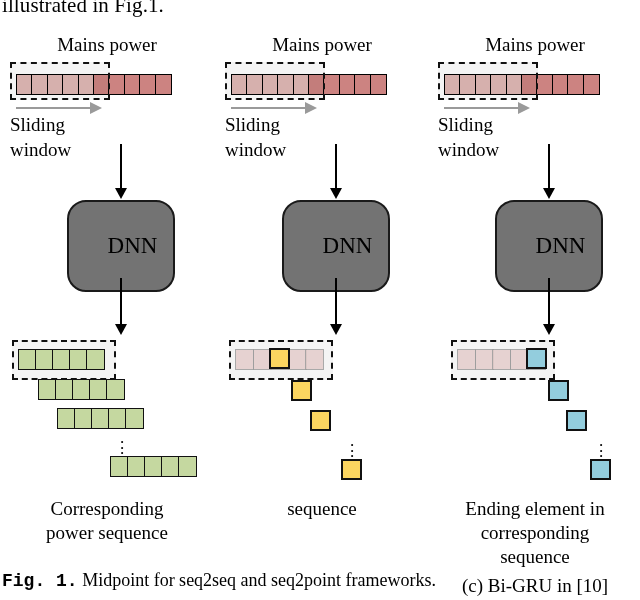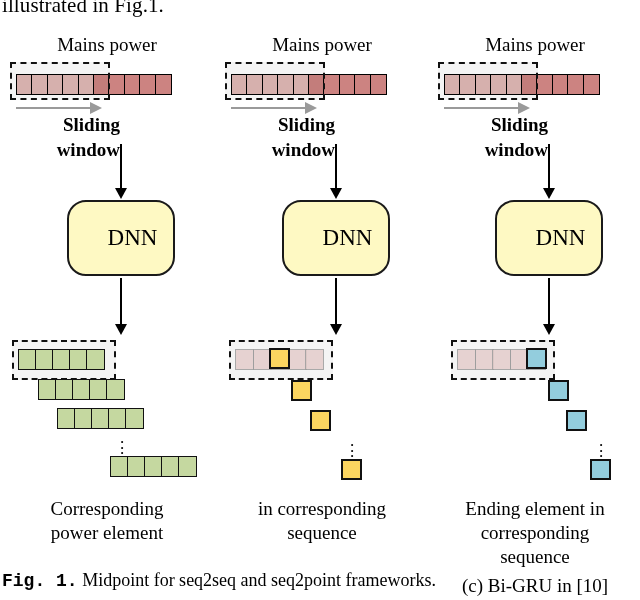--- a/index.html
+++ b/index.html
@@ -113,22 +113,21 @@
     border-bottom: 6px solid transparent;
     border-left: 12px solid #9a9a9a;
   }
   .slide-label {
     position: absolute;
     top: 78px;
     left: 10px;
     font-size: 19px;
     line-height: 25px;
     width: 110px;
-    text-align: right;
-    font-weight: bold;
+    text-align: left;
   }
 
   
   .v-arrow {
     position: absolute;
     width: 16px;
   }
   .v-arrow .shaft {
     position: absolute;
     left: 7px;
@@ -150,24 +149,24 @@
   .arrow-out { left: 113px; top: 244px; height: 60px; }
   .arrow-out .shaft { height: 48px; }
   .arrow-out .head  { top: 46px; }
 
   
   .dnn {
     position: absolute;
     left: 67px;
     top: 166px;
     width: 108px;
-    height: 76px;
+    height: 92px;
     border: 2.2px solid #1a1a1a;
     border-radius: 19px;
-    background: #fef9c3;
+    background: #737373;
     display: flex;
     align-items: center;
     justify-content: center;
     font-size: 23px;
     box-sizing: border-box;
     padding-left: 23px;
   }
 
   
   .output {
@@ -351,21 +350,21 @@
         <div class="gcell"></div>
         <div class="gcell"></div>
         <div class="gcell"></div>
         <div class="gcell"></div>
         <div class="gcell"></div>
       </div>
     </div>
 
     <div class="caption">
       <div>Corresponding</div>
-      <div>power element</div>
+      <div>power sequence</div>
     </div>
   </div>
 
   <div class="panel panel-b">
     <div class="panel-title">Mains power</div>
 
     <div class="mains-wrap">
       <div class="mains-row">
         <div class="cell cell-light"></div>
         <div class="cell cell-light"></div>
@@ -422,21 +421,20 @@
       <div class="vdots" style="left:134px; top:104px;">
         <span>.</span>
           <span>.</span>
           <span>.</span>
       </div>
 
       <div class="point point-yellow" style="left:126px; top:125px;"></div>
     </div>
 
     <div class="caption">
-      <div>in corresponding</div>
       <div>sequence</div>
     </div>
   </div>
 
   <div class="panel panel-c">
     <div class="panel-title">Mains power</div>
 
     <div class="mains-wrap">
       <div class="mains-row">
         <div class="cell cell-light"></div>

